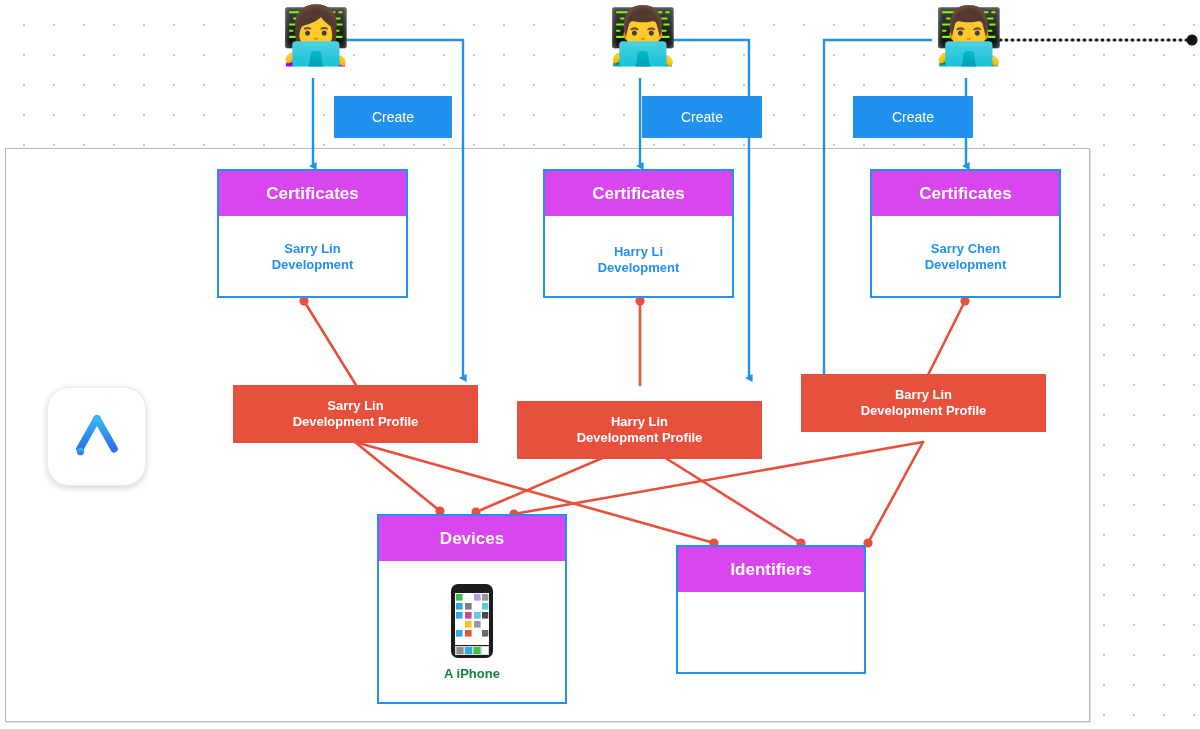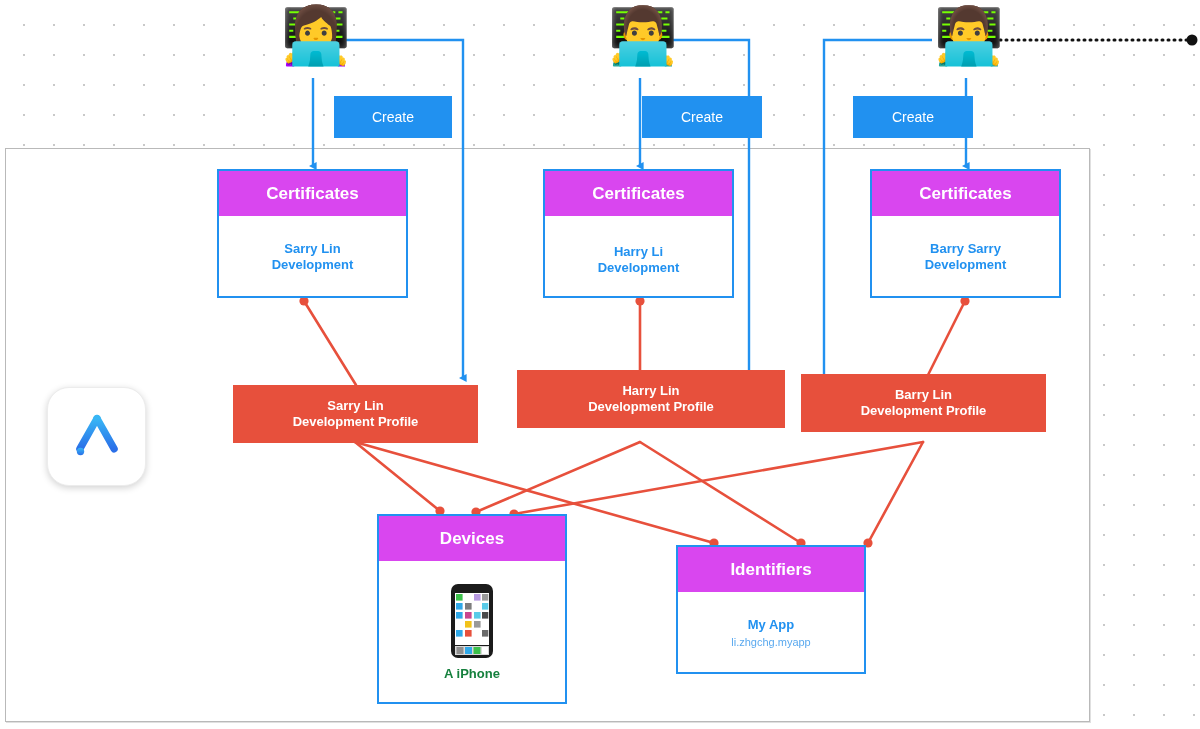--- a/index.html
+++ b/index.html
@@ -171,33 +171,33 @@
     <div class="card-head">Certificates</div>
     <div class="card-body" style="height:88px;">
       <div>Harry Li</div>
       <div>Development</div>
     </div>
   </div>
 
   <div class="node card" style="left:870px;top:169px;width:191px;height:129px;">
     <div class="card-head">Certificates</div>
     <div class="card-body" style="height:82px;">
-      <div>Barry Sarry</div>
+      <div>Sarry Chen</div>
       <div>Development</div>
     </div>
   </div>
 
   <div class="node profile" style="left:233px;top:385px;width:245px;">
     <div>
       <div>Sarry Lin</div>
       <div>Development Profile</div>
     </div>
   </div>
 
-  <div class="node profile" style="left:517px;top:370px;width:268px;">
+  <div class="node profile" style="left:517px;top:401px;width:245px;">
     <div>
       <div>Harry Lin</div>
       <div>Development Profile</div>
     </div>
   </div>
 
   <div class="node profile" style="left:801px;top:374px;width:245px;">
     <div>
       <div>Barry Lin</div>
       <div>Development Profile</div>
@@ -235,24 +235,20 @@
         <rect x="15" y="64" width="7" height="7" fill="#2fa8e8"></rect>
         <rect x="23.5" y="64" width="7" height="7" fill="#3cc14b"></rect>
         <rect x="32" y="64" width="6" height="7" fill="#ffffff"></rect>
       </svg>
       <div class="device-label">A iPhone</div>
     </div>
   </div>
 
   <div class="node card" style="left:676px;top:545px;width:190px;height:129px;">
     <div class="card-head">Identifiers</div>
-    <div class="card-body" style="height:82px;">
-      <div>My App</div>
-      <div class="sub">li.zhgchg.myapp</div>
-    </div>
   </div>
 
   <div id="appstore-icon">
     <svg width="66" height="66" viewBox="0 0 100 100">
       <defs>
         <linearGradient id="asg" x1="0" y1="0" x2="0" y2="1">
           <stop offset="0%" stop-color="#38b6f5"></stop>
           <stop offset="100%" stop-color="#2a6fe8"></stop>
         </linearGradient>
       </defs>

